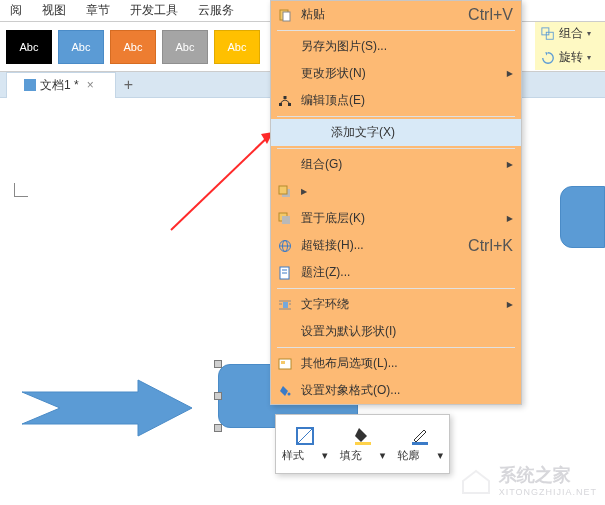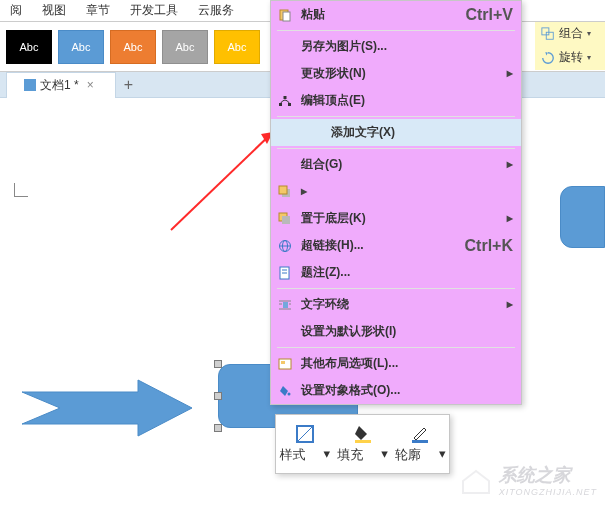--- a/index.html
+++ b/index.html
@@ -31,40 +31,40 @@
   .blue-shape { background:#5b9bd5; border:1px solid #4a8bc7; position:absolute; }
   .shape-top { right:0; top:88px; width:45px; height:62px; border-radius:0 0 0 12px; border-top-left-radius:12px; }
   .shape-sel { left:218px; top:266px; width:140px; height:64px; border-radius:12px; }
   .sel-handle { position:absolute; width:8px; height:8px; background:#cfcfcf; border:1px solid #7a7a7a; }
   .sel-rotate { position:absolute; width:10px;height:10px; border:1px solid #2aa861; border-radius:50%; background:#fff;}
   
   .arrow-big { position:absolute; left:20px; top:280px; }
   
   .red-arrow { position:absolute; left:165px; top:28px; }
   
-  .ctx-menu { position:absolute; left:270px; top:0; width:252px; background:#f0abfc; border:1px solid #c6c6c6; box-shadow:2px 2px 6px rgba(0,0,0,.2);font-weight:bold; }
+  .ctx-menu { position:absolute; left:270px; top:0; width:252px; background:#fdba74; border:1px solid #c6c6c6; box-shadow:2px 2px 6px rgba(0,0,0,.2); }
   .ctx-item { display:flex; align-items:center; height:27px; padding:0 8px 0 6px; gap:8px; position:relative;}
   .ctx-item.hl { background:#d8e9f7;gap:38px; }
   .ctx-icon { width:16px; height:16px; display:flex; align-items:center; justify-content:center; flex-shrink:0;}
   .ctx-label { flex:1; font-size:12px; }
   .ctx-short { color:#555; font-size:16px; }
   .ctx-sub { color:#444; font-size:8px;}
   .ctx-sep { height:1px; background:#e1e1e1; margin:2px 6px;}
   
   .right-panel { position:absolute; right:0; top:22px; width:70px; background:#fef9c3;text-align:center; }
   .rp-item { display:flex; align-items:center; height:24px; gap:4px; padding-left:6px; border-bottom:1px solid transparent;}
   .rp-icon { width:14px;height:14px;}
   .rp-drop { font-size:8px; color:#555;}
 
   .mini-toolbar { position:absolute; left:275px; top:316px; width:175px; height:60px; background:#fff; border:1px solid #c6c6c6; box-shadow:2px 2px 6px rgba(0,0,0,.2); display:flex; }
   .mini-item { flex:1; display:flex; flex-direction:column; align-items:center; justify-content:center; gap:2px;}
   .mini-ic { width:20px;height:20px;}
-  .mini-lab { font-size:13px; display:flex; gap:18px;}
-  
-  .watermark { position:absolute; right:8px; bottom:8px; font-size:18px; color:#d7d7db; font-style:italic; display:flex; align-items:center; gap:6px;}
+  .mini-lab { font-size:11px; display:flex; align-items:center; gap:18px;}
+  
+  .watermark { position:absolute; right:8px; bottom:8px; font-size:18px; color:#d7d7db; display:flex; align-items:center; gap:6px;}
   .wm-icon { opacity:.4;}
 </style>
 </head>
 <body>
 
 <div class="topbar">
   <div class="topbar-item">阅</div>
   <div class="topbar-item">视图</div>
   <div class="topbar-item">章节</div>
   <div class="topbar-item">开发工具</div>

